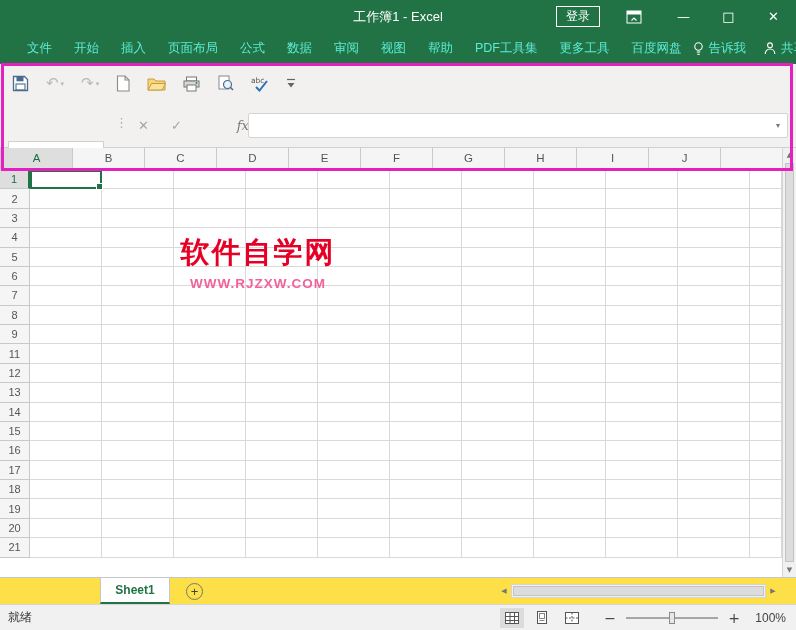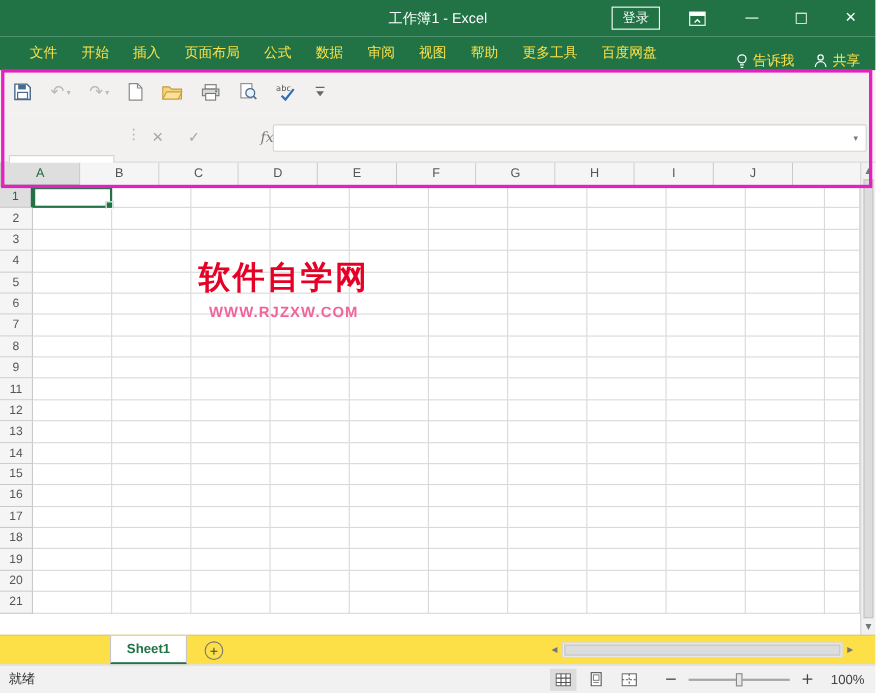--- a/index.html
+++ b/index.html
@@ -9,21 +9,21 @@
 
   
   .titlebar { position:absolute; top:0; left:0; right:0; height:33px; background:#217346; color:#fff; }
   .title { position:absolute; left:0; right:0; top:0; height:33px; line-height:33px; text-align:center; font-size:13px; }
   .login-btn { position:absolute; left:556px; top:6px; min-width:44px; height:21px; border:1px solid #fff; background:transparent; color:#fff; font-size:12px; line-height:19px; text-align:center; padding:0 6px; cursor:pointer; }
   .ribbon-opts { position:absolute; left:624px; top:8px; width:20px; height:18px; display:flex; align-items:center; justify-content:center; cursor:pointer; }
   .win-btns { position:absolute; right:0; top:0; height:33px; display:flex; }
   .win-btn { width:45px; height:33px; display:flex; align-items:center; justify-content:center; font-size:13px; color:#fff; cursor:pointer; font-family:"DejaVu Sans",sans-serif; }
 
   
-  .menubar { position:absolute; top:33px; left:0; right:0; height:31px; background:#217346; color:#fde047; display:flex; align-items:flex-end; }
+  .menubar { position:absolute; top:33px; left:0; right:0; height:31px; background:#217346; color:#5eead4; display:flex; align-items:center; }
   .menu-tabs { display:flex; margin-left:16px; }
   .menu-tab { padding:0 11px; height:31px; line-height:31px; font-size:12.5px; cursor:pointer; white-space:nowrap; }
   .menubar-right { margin-left:auto; display:flex; align-items:center; margin-right:14px; gap:18px; }
   .menubar-item { display:flex; align-items:center; gap:5px; cursor:pointer; font-size:12.5px; white-space:nowrap; }
 
   
   .qat { position:absolute; top:64px; left:0; right:0; height:39px; background:#f3f1f0; display:flex; align-items:center; padding-left:10px; gap:13px; }
   .qat-btn { display:flex; align-items:center; gap:2px; cursor:pointer; height:24px; padding:0 2px; }
   .glyph { font-family:"DejaVu Sans",sans-serif; font-size:15px; color:#5a6b7d; line-height:1; }
   .disabled { color:#b8b8b8 !important; }
@@ -122,20 +122,21 @@
     <div class="menu-tabs">
         <div class="menu-tab">文件</div>
         <div class="menu-tab">开始</div>
         <div class="menu-tab">插入</div>
         <div class="menu-tab">页面布局</div>
         <div class="menu-tab">公式</div>
         <div class="menu-tab">数据</div>
         <div class="menu-tab">审阅</div>
         <div class="menu-tab">视图</div>
         <div class="menu-tab">帮助</div>
+        <div class="menu-tab">PDF工具集</div>
         <div class="menu-tab">更多工具</div>
         <div class="menu-tab">百度网盘</div>
       </div>
     <div class="menubar-right">
       <div class="menubar-item">
         <svg width="11" height="14" viewBox="0 0 11 14">
             <circle cx="5.5" cy="4.5" r="3.7" fill="none" stroke="#fff" stroke-width="1.1"></circle>
             <line x1="3.8" y1="10" x2="7.2" y2="10" stroke="#fff" stroke-width="1.1"></line>
             <line x1="4.3" y1="12.3" x2="6.7" y2="12.3" stroke="#fff" stroke-width="1.1"></line>
           </svg>

